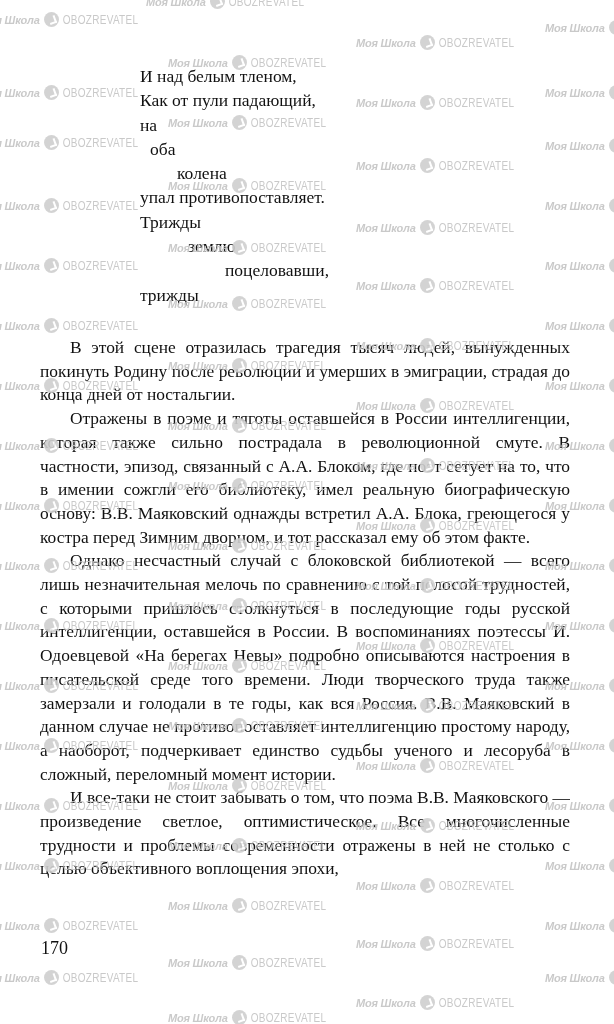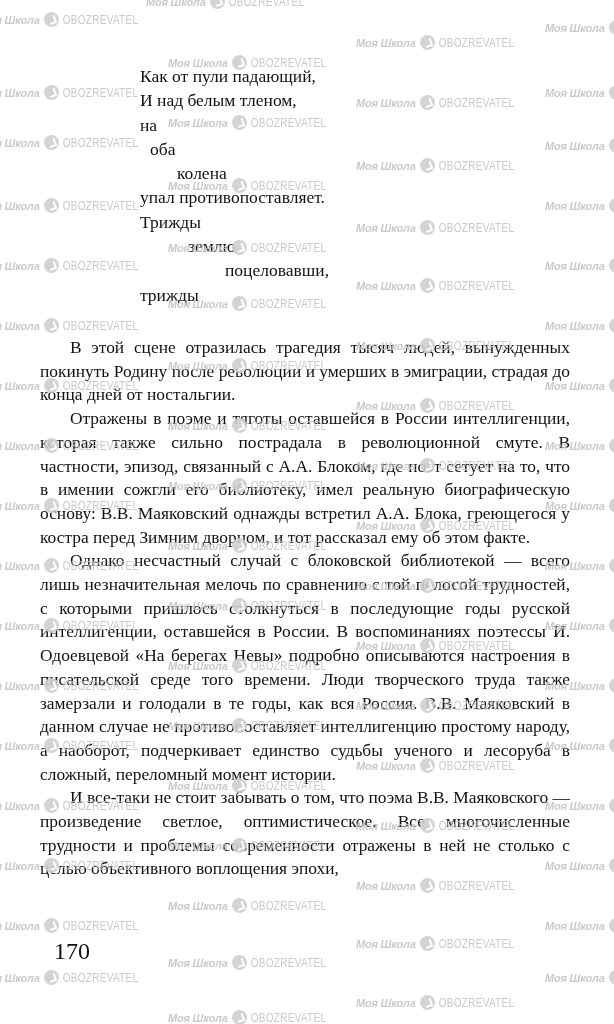--- a/index.html
+++ b/index.html
@@ -26,29 +26,29 @@
   .wm .name { font-size:10px; letter-spacing:0.3px; transform:scaleY(1.2); }
 
   .poem { position:absolute; left:140px; top:64px; font-size:17.5px; line-height:24.3px; z-index:1; }
   .poem .line { white-space:pre; display:block; }
 
   .prose {
     position:absolute; left:40px; top:336px; width:530px;
     font-size:17.4px; line-height:23.7px; text-align:justify; z-index:1;
   }
   .prose p { margin:0; text-indent:30px; }
-  .pagenum { position:absolute; left:54px; top:938px; font-size:24px; z-index:1; }
+  .pagenum { position:absolute; left:41px; top:938px; font-size:18px; z-index:1; }
 </style>
 </head>
 <body>
 
 <div class="page">
   <div class="poem">
+    <span class="line">И над белым тленом,</span>
     <span class="line">Как от пули падающий,</span>
-    <span class="line">И над белым тленом,</span>
     <span class="line">на</span>
     <span class="line" style="padding-left:10px">оба</span>
     <span class="line" style="padding-left:37px">колена</span>
     <span class="line">упал противопоставляет.</span>
     <span class="line">Трижды</span>
     <span class="line" style="padding-left:48px">землю</span>
     <span class="line" style="padding-left:85px">поцеловавши,</span>
     <span class="line">трижды</span>
   </div>
 

